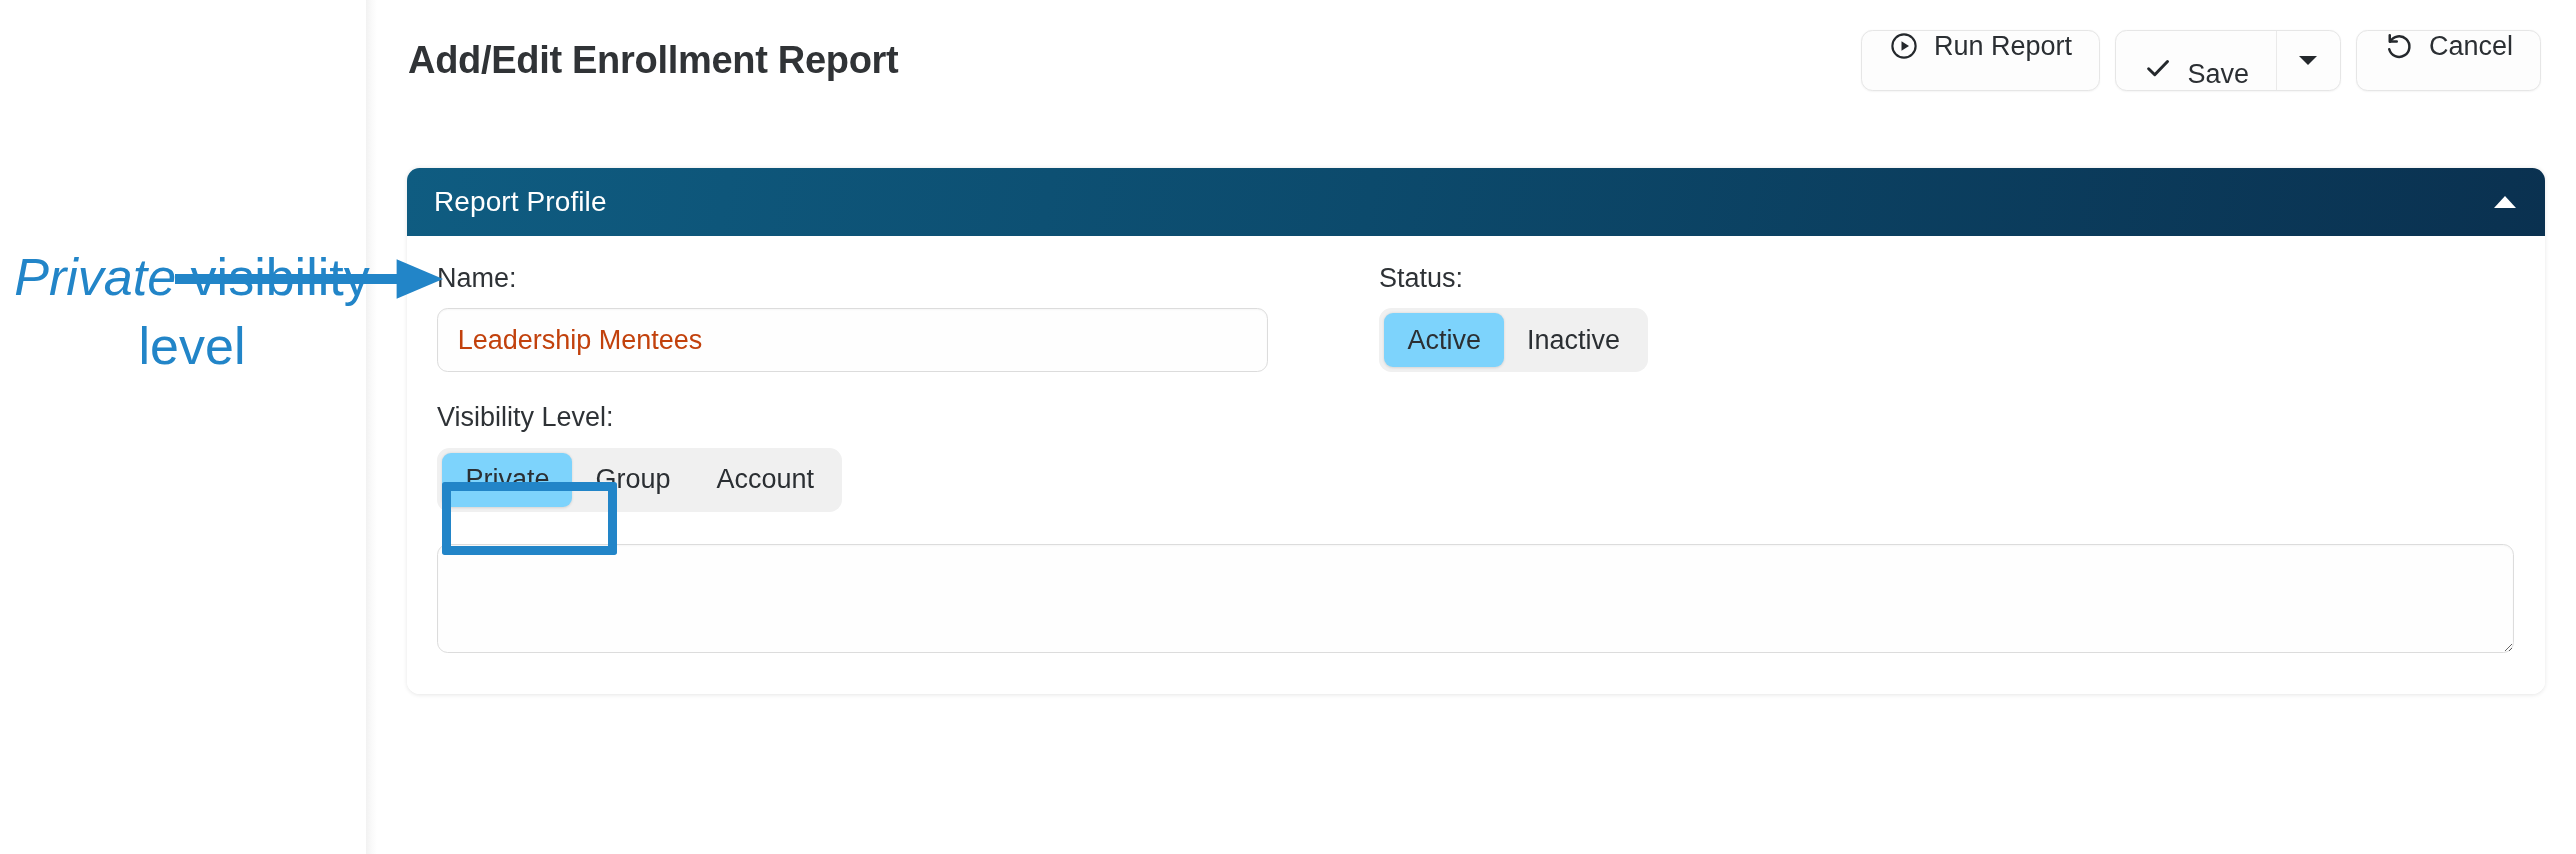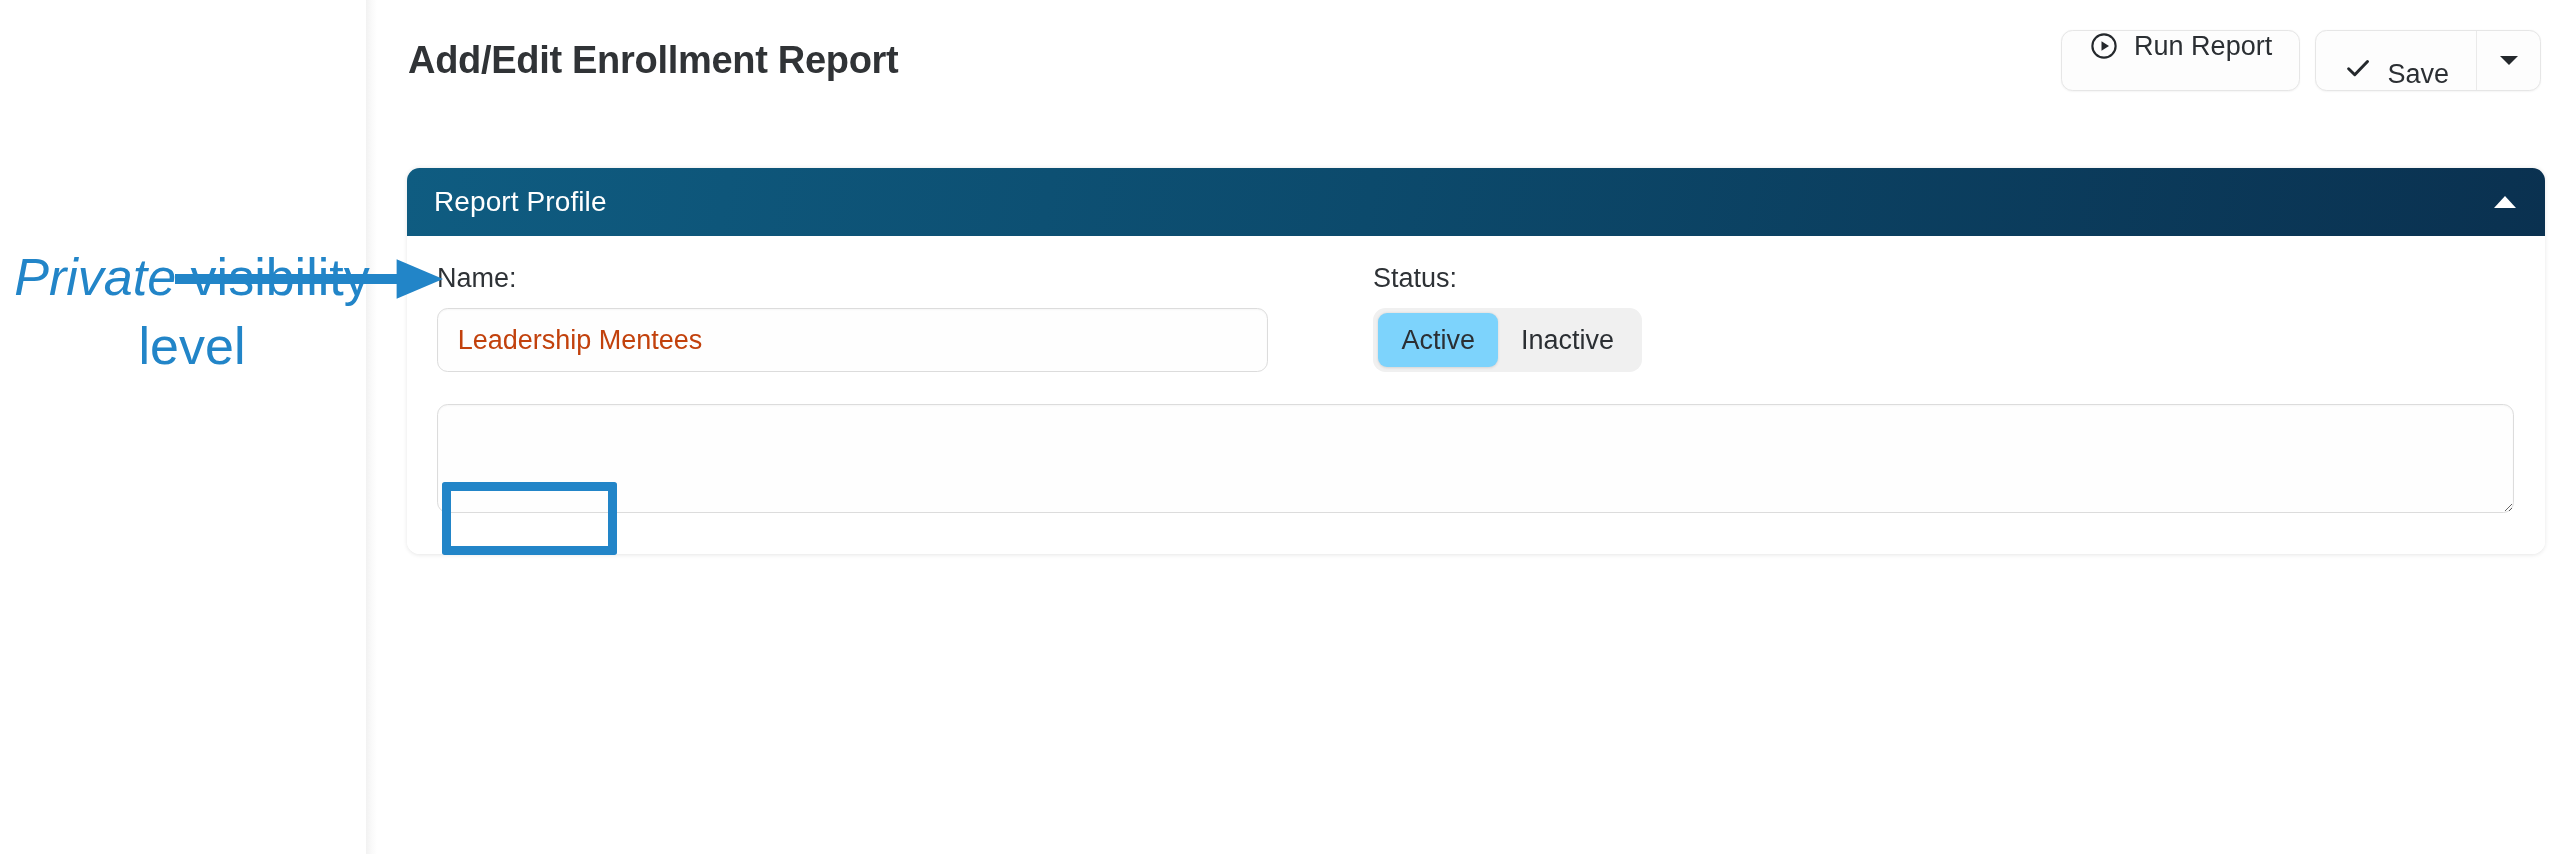--- a/index.html
+++ b/index.html
@@ -159,21 +159,21 @@
     background: #ffffff;
   }
 
   .field-label {
     font-size: 27px;
     color: #2e3236;
     margin-bottom: 14.3px;
     white-space: nowrap;
   }
 
-  .row-1 { display: flex; gap: 6px; }
+  .row-1 { display: flex; gap: 12px; }
   .col-name { width: 876px; }
   .col-status { margin-left: 54px; }
 
   .text-input {
     width: 831px;
     height: 64px;
     border: 0.9px solid #dcdcdc;
     border-radius: 10.7px;
     background: #fefefe;
     box-shadow: inset 0 0.9px 1.8px rgba(0,0,0,0.035);
@@ -302,20 +302,29 @@
               <path d="M4.5 12.6 L9.4 17.4 L19.6 6.8" stroke="#24282c" stroke-width="2.4" stroke-linecap="round" stroke-linejoin="round"></path>
             </svg>
           </span>
           <span>Save</span>
         </div>
         <div id="save-dropdown-button">
           <span class="caret-down"></span>
         </div>
       </div>
 
+      <div class="btn" id="cancel-button">
+        <span class="ico">
+          <svg width="30" height="30" viewBox="0 0 24 24" fill="none">
+            <path d="M4.6 8.4 H10.2 M4.6 8.4 V3.3" stroke="#24282c" stroke-width="2" stroke-linecap="round" stroke-linejoin="round"></path>
+            <path d="M4.9 8.6 A8.2 8.2 0 1 1 4.2 14.6" stroke="#24282c" stroke-width="2" stroke-linecap="round" fill="none"></path>
+          </svg>
+        </span>
+        <span>Cancel</span>
+      </div>
 
     </div>
   </div>
 
   <div id="report-profile-card">
 
     <div id="card-header">
       <div id="card-title">Report Profile</div>
       <div class="caret-up"></div>
     </div>
@@ -332,20 +341,28 @@
         <div class="col-status">
           <div class="field-label">Status:</div>
           <div class="segmented">
             <div class="seg-item selected">Active</div>
             <div class="seg-item">Inactive</div>
           </div>
         </div>
 
       </div>
 
+      <div class="row-2">
+        <div class="field-label">Visibility Level:</div>
+        <div class="segmented">
+          <div class="seg-item selected">Private</div>
+          <div class="seg-item">Group</div>
+          <div class="seg-item">Account</div>
+        </div>
+      </div>
 
       <div class="row-3">
         <textarea class="textarea-input" placeholder="" style=""></textarea>
       </div>
 
     </div>
   </div>
 
 </div>
 

